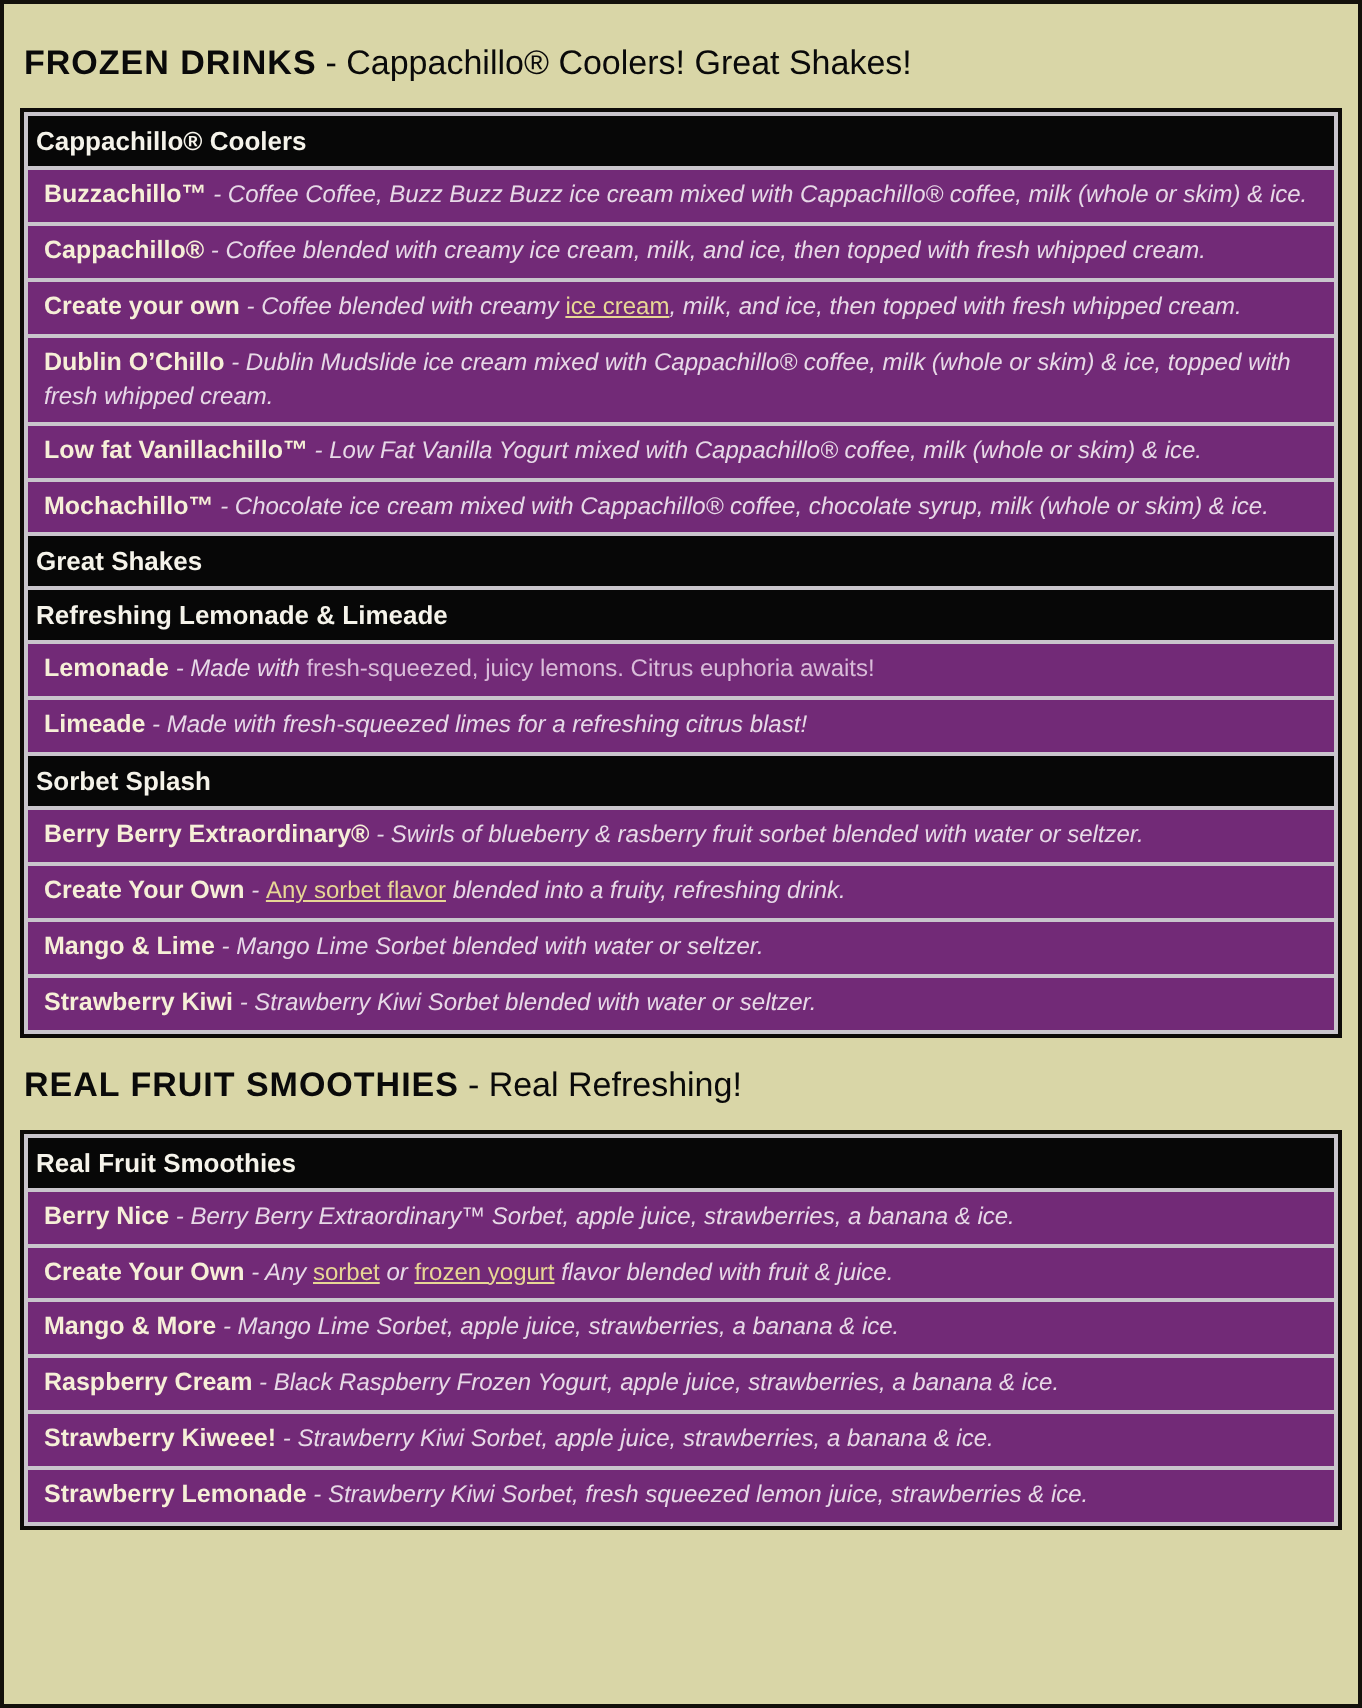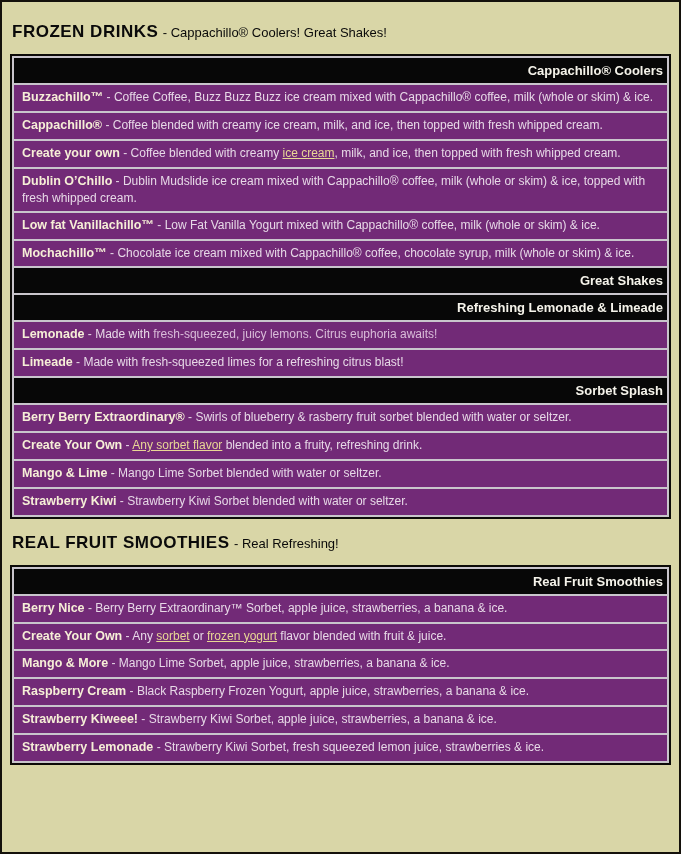--- a/index.html
+++ b/index.html
@@ -17,53 +17,53 @@
     margin: 14px 2px 12px 2px;
     color: #0a0a0a;
   }
   .page-heading .big {
     font-size: 17px;
     font-weight: bold;
     letter-spacing: 0.5px;
     margin-top: 44px;
   }
   .page-heading .tagline {
-    font-size: 13px;
+    font-size: 17px;
     font-weight: normal;
   }
   .menu-table {
     border: 2px solid var(--table-border, #0d0b08);
     background: var(--table-grid, #c9c5cc);
     padding: 2px;
     display: flex;
     flex-direction: column;
     gap: 2px;
     margin-bottom: 6px;
   }
   .group-header {
     background: var(--header-bg, #070707);
     color: var(--header-text, #f5f3ea);
     font-weight: bold;
     font-size: 13px;
-    text-align: right;
+    text-align: left;
     padding: 5px 4px;
   }
   .item-row {
     background: var(--row-bg, #722a77);
     color: var(--desc, #e7d9e7);
     font-size: 12px;
     line-height: 1.35;
     padding: 4px 8px 5px 8px;
   }
   .item-name {
     color: var(--name, #f6efd7);
     font-weight: bold;
     font-size: 12.5px;
   }
-  .desc { color: var(--desc, #e7d9e7); }
+  .desc { color: var(--desc, #e7d9e7); font-style: italic; }
   .muted { color: var(--muted, #d9bcd9); text-align: right; }
   a.lnk {
     color: var(--link, #e8d795);
     text-decoration: underline;
     cursor: pointer;
     text-align: right;
   }
 </style>
 </head>
 <body>

